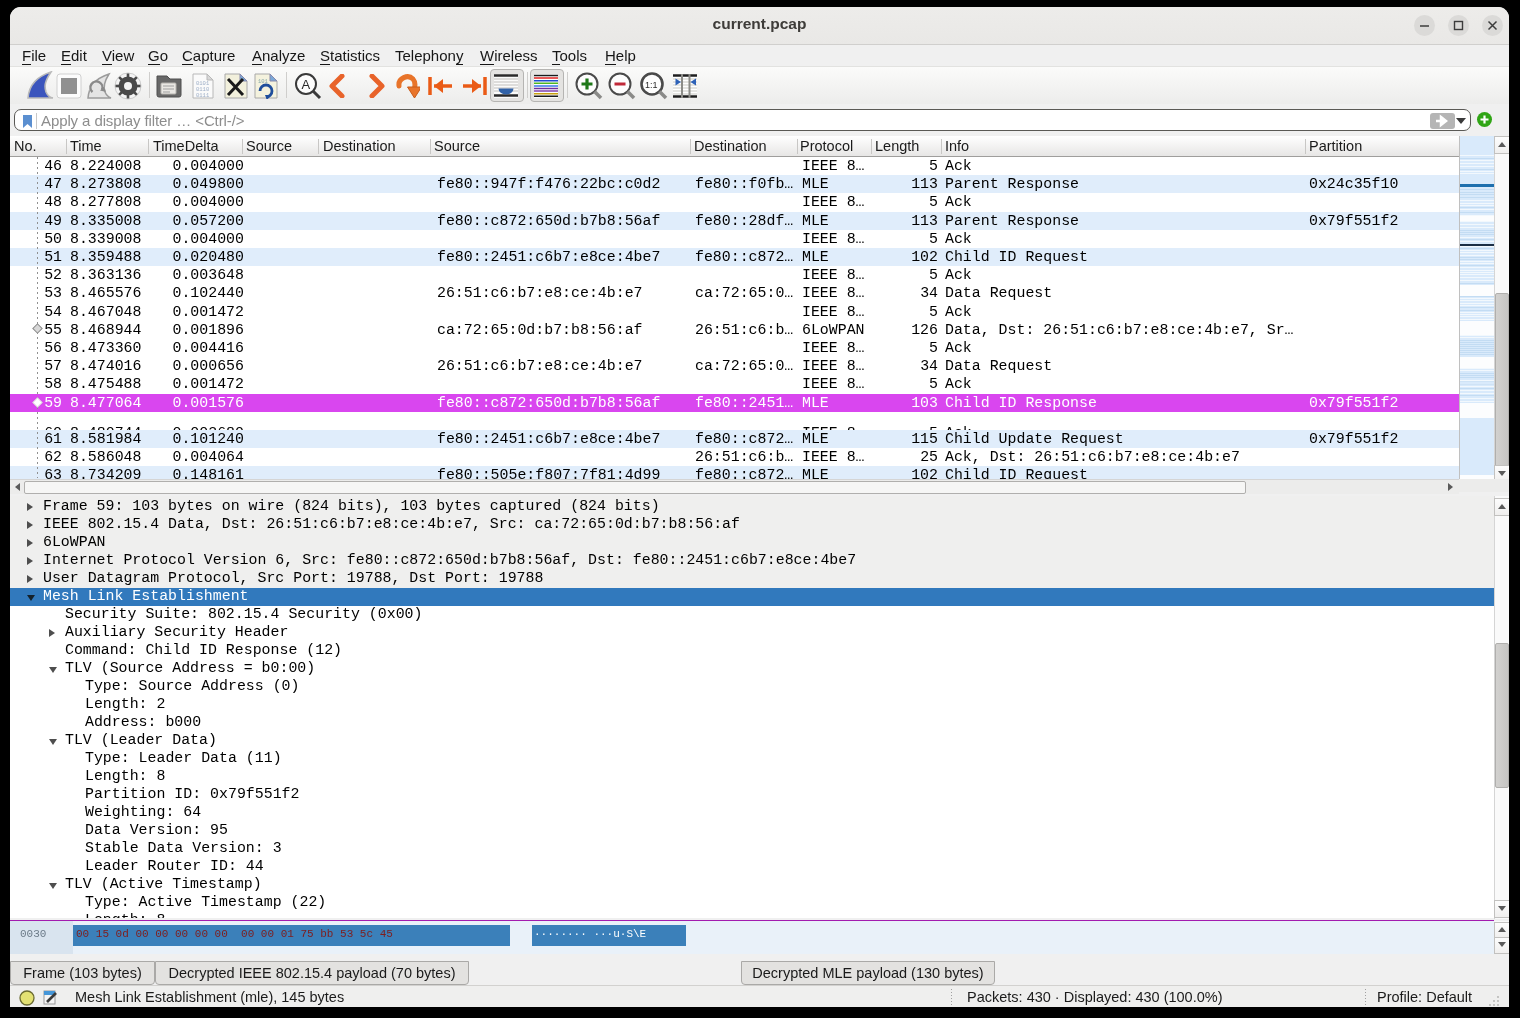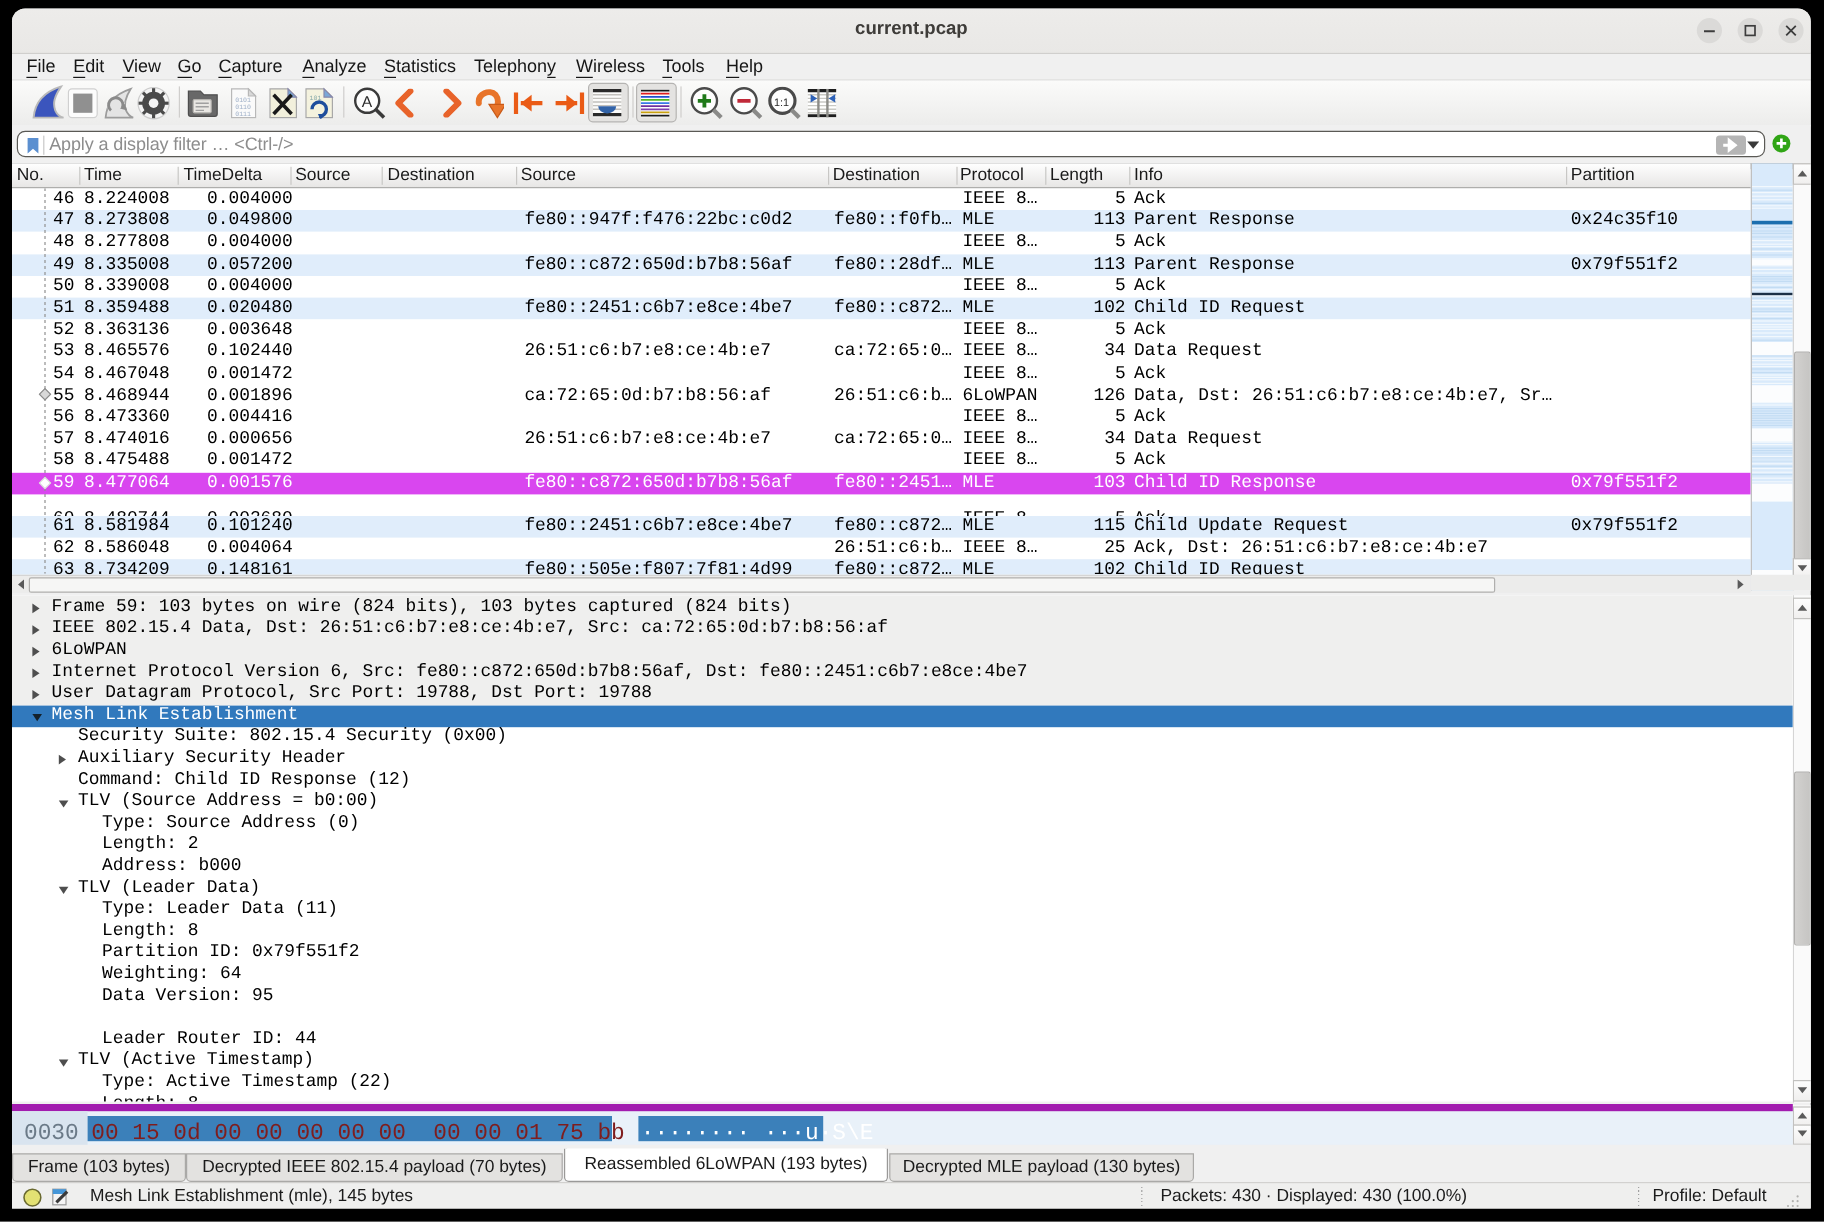--- a/index.html
+++ b/index.html
@@ -72,22 +72,22 @@
 #detailgray{position:absolute;left:0;top:0;width:1484px;height:91.5px;background:#efefee;}
 .drow{position:absolute;left:0;width:1484px;height:18px;white-space:pre;color:#000;}
 .drow.sel{background:#3179bd;color:#fff;}
 .dtri{position:absolute;top:5px;width:0;height:0;}
 .tri-r{border-top:4.5px solid transparent;border-bottom:4.5px solid transparent;border-left:6px solid #4e4e4e;}
 .tri-d{border-left:4.5px solid transparent;border-right:4.5px solid transparent;border-top:6px solid #4e4e4e;top:7px;}
 .tri-dw{border-left:4.5px solid transparent;border-right:4.5px solid transparent;border-top:6px solid #14212b;top:7px;}
 .dtxt{position:absolute;top:0px;}
 
 #hexpane{position:absolute;left:0;top:913px;width:1484px;height:34px;background:#e9f1f9;
-  border-top:6px solid #a21caf;border-bottom:1px solid #b6bac0;
-  font-family:"Liberation Mono",monospace;font-size:19px;white-space:pre;}
+  border-top:1px solid #a21caf;border-bottom:1px solid #b6bac0;
+  font-family:"Liberation Mono",monospace;font-size:11px;white-space:pre;}
 #hexoffcol{position:absolute;left:0;top:0;width:63px;height:100%;background:#d9e4ef;}
 
 #tabs{position:absolute;left:0;top:947px;width:100%;height:31px;background:#f0f0f0;}
 .tab{position:absolute;top:7px;height:22px;background:#e3e2e0;border:1px solid #aaa9a7;
   border-radius:0 0 4px 4px;font-size:14.5px;color:#1a1a1a;text-align:center;line-height:23px;}
 .tab.active{top:3px;height:27px;background:#fff;border-color:#9a9998;border-top:none;z-index:2;line-height:26px;}
 
 #statusbar{position:absolute;left:0;top:978px;width:100%;height:22px;background:#efefee;
   border-top:1px solid #d2d1cf;font-size:14.5px;color:#1b1b1b;}
 .stsep{position:absolute;top:3px;height:16px;width:1px;
@@ -470,39 +470,39 @@
 <div class="drow" style="top:163.5px;"><div class="dtri tri-d" style="left:39px;"></div><span class="dtxt" style="left:55px;">TLV (Source Address = b0:00)</span></div>
 <div class="drow" style="top:181.5px;"><span class="dtxt" style="left:75px;">Type: Source Address (0)</span></div>
 <div class="drow" style="top:199.5px;"><span class="dtxt" style="left:75px;">Length: 2</span></div>
 <div class="drow" style="top:217.5px;"><span class="dtxt" style="left:75px;">Address: b000</span></div>
 <div class="drow" style="top:235.5px;padding-left:12px;"><div class="dtri tri-d" style="left:39px;"></div><span class="dtxt" style="left:55px;">TLV (Leader Data)</span></div>
 <div class="drow" style="top:253.5px;"><span class="dtxt" style="left:75px;">Type: Leader Data (11)</span></div>
 <div class="drow" style="top:271.5px;"><span class="dtxt" style="left:75px;">Length: 8</span></div>
 <div class="drow" style="top:289.5px;"><span class="dtxt" style="left:75px;">Partition ID: 0x79f551f2</span></div>
 <div class="drow" style="top:307.5px;"><span class="dtxt" style="left:75px;">Weighting: 64</span></div>
 <div class="drow" style="top:325.5px;"><span class="dtxt" style="left:75px;">Data Version: 95</span></div>
+<div class="drow" style="top:343.5px;"><span class="dtxt" style="left:75px;">Stable Data Version: 3</span></div>
 <div class="drow" style="top:361.5px;"><span class="dtxt" style="left:75px;">Leader Router ID: 44</span></div>
 <div class="drow" style="top:379.5px;"><div class="dtri tri-d" style="left:39px;"></div><span class="dtxt" style="left:55px;">TLV (Active Timestamp)</span></div>
 <div class="drow" style="top:397.5px;"><span class="dtxt" style="left:75px;">Type: Active Timestamp (22)</span></div>
 <div class="drow" style="top:415.5px;"><span class="dtxt" style="left:75px;">Length: 8</span></div>
 </div>
 
   <div id="hexpane">
 <div id="hexoffcol"></div>
 <span style="position:absolute;left:10px;top:7px;color:#6b7a88;">0030</span>
 <div style="position:absolute;left:63px;top:4px;width:437px;height:21px;background:#3b80ba;"></div>
 <span style="position:absolute;left:66px;top:7px;color:#7f1d1d;">00 15 0d 00 00 00 00 00  00 00 01 75 bb 53 5c 45</span>
 <div style="position:absolute;left:522px;top:4px;width:154px;height:21px;background:#3b80ba;"></div>
 <span style="position:absolute;left:524px;top:7px;color:#fff;">········ ···u·S\E</span>
 </div>
 
   <div id="tabs">
     <div class="tab" style="left:0px;width:143px;">Frame (103 bytes)</div>
     <div class="tab" style="left:145px;width:312px;">Decrypted IEEE 802.15.4 payload (70 bytes)</div>
-    <div class="tab active" style="left:460px;width:268px;">Reassembled 6LoWPAN (193 bytes)</div>
     <div class="tab" style="left:731px;width:252px;">Decrypted MLE payload (130 bytes)</div>
   </div>
 
   <div id="statusbar">
     <svg class="abs" style="left:9px;top:4px;" width="16" height="16">
         <circle cx="8" cy="8" r="7" fill="#e3e173" stroke="#6a6a30" stroke-width="1.3"></circle>
       </svg>
     <svg class="abs" style="left:33px;top:3px;" width="16" height="17">
       <rect x="1" y="2" width="11" height="13" fill="#f4f4f4" stroke="#9a9a9a" stroke-width="1"></rect>
       <rect x="1" y="2" width="11" height="4" fill="#4596d8"></rect>

